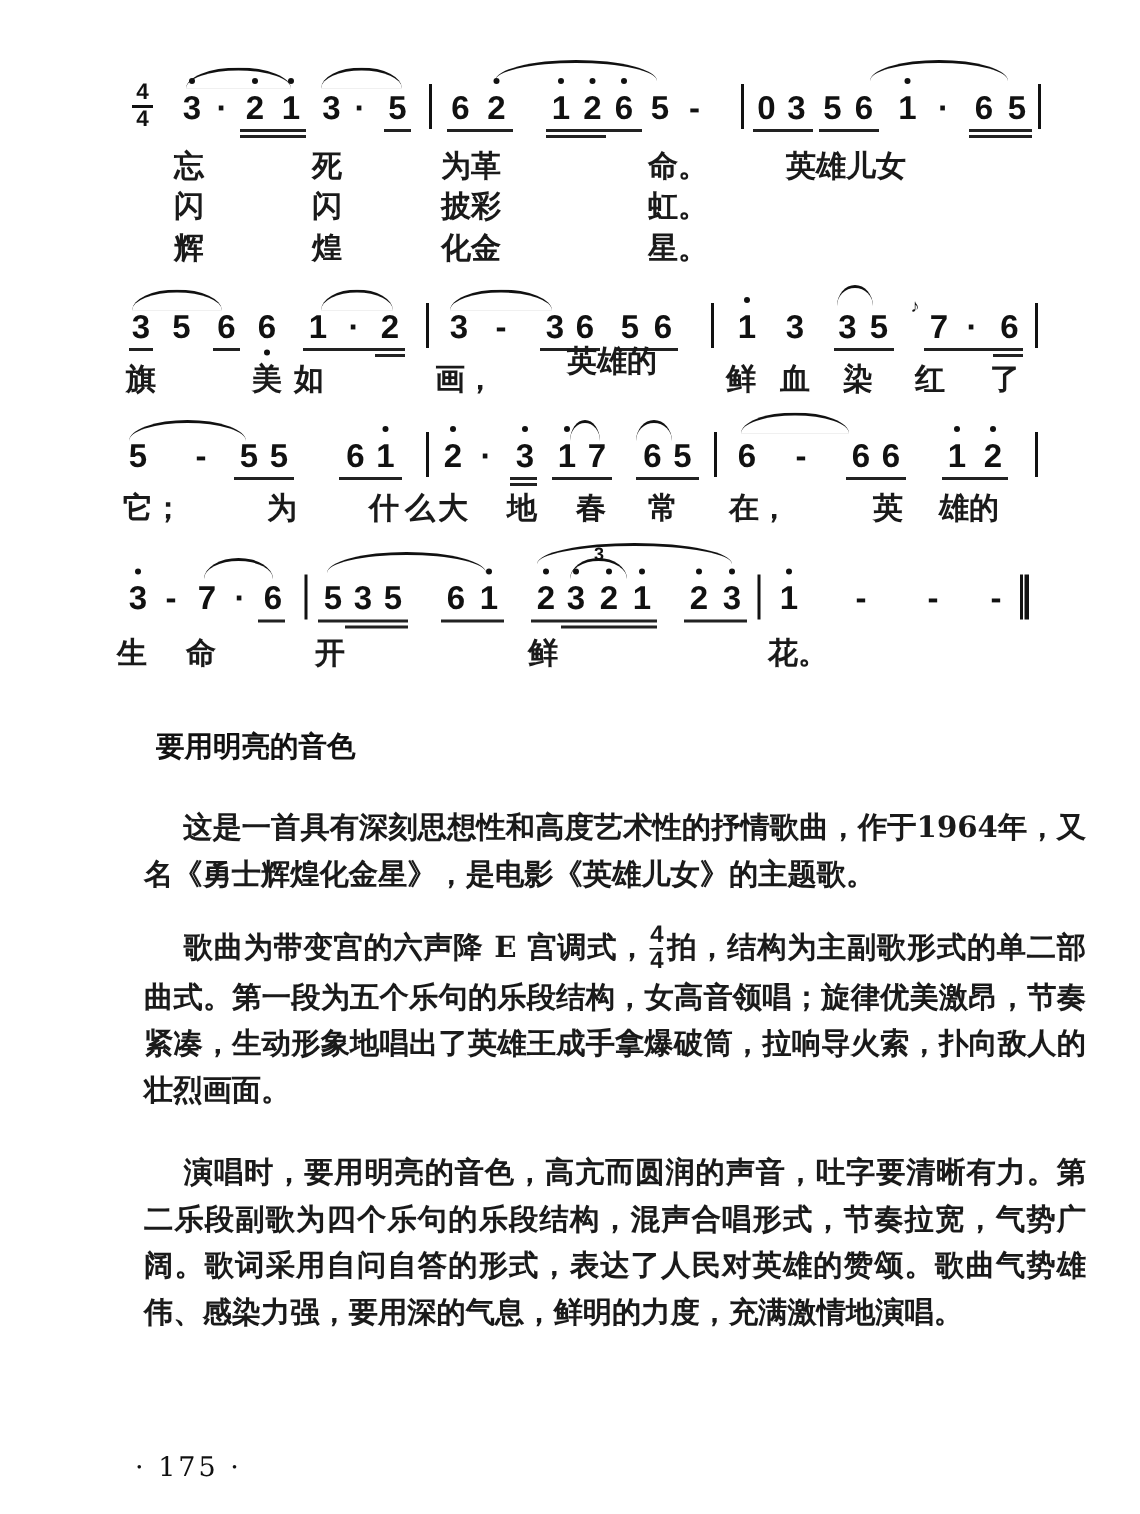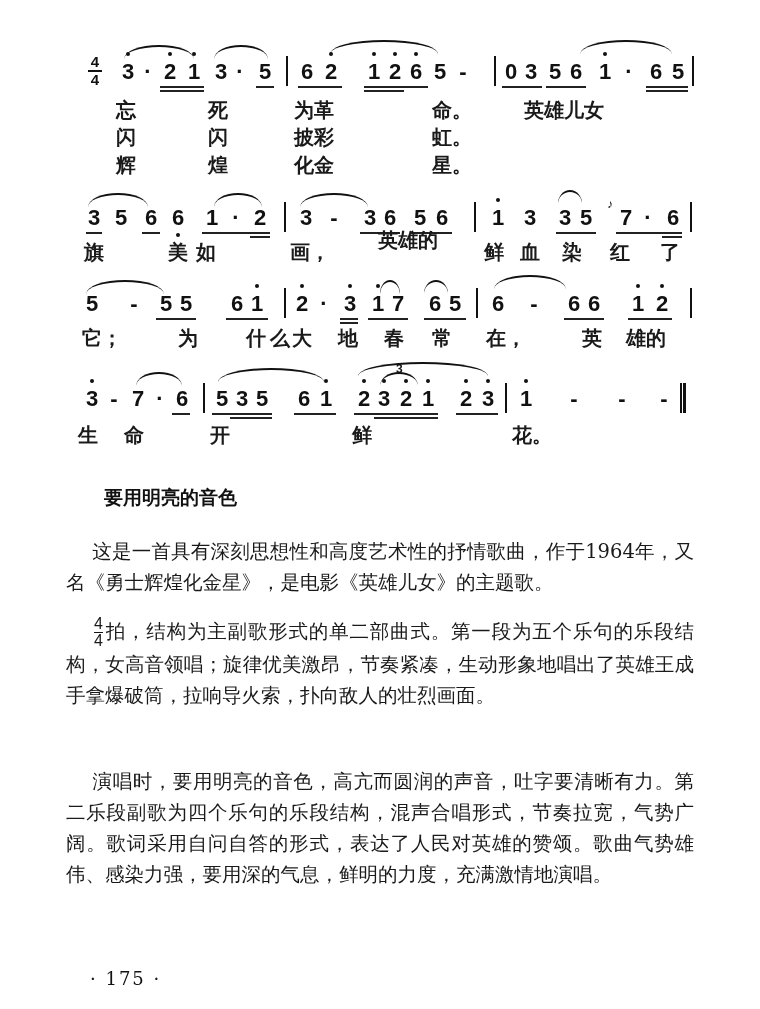--- a/index.html
+++ b/index.html
@@ -15,22 +15,22 @@
                   margin-left: -2px; background: #111; border-radius: 50%; }
   .bar { position: absolute; width: 2px; background: #111; height: 30px; }
   .bar.double { width: 6px; background: transparent; border-left: 2px solid #111; border-right: 3px solid #111; box-sizing: border-box; }
   .uline { position: absolute; height: 2px; background: #222; }
   .slur { position: absolute; border-top: 2px solid #111; border-radius: 50% 50% 0 0 / 100% 100% 0 0; height: 12px; }
   .lyric { position: absolute; font-family: "DejaVu Sans", sans-serif; font-size: 20px; line-height: 24px; font-weight: bold; color: #1a1a1a; }
   .timesig { position: absolute; font-weight: bold; font-size: 15px; line-height: 14px; text-align: center; width: 14px; font-family: "Liberation Sans", sans-serif; }
   .timesig .line { height: 2px; background: #111; margin: 1px 0; }
   .trip { position: absolute; font-size: 12px; font-weight: bold; font-family: "Liberation Sans", sans-serif; }
   .heading { position: absolute; left: 104px; top: 485px; font-size: 19px; font-weight: bold; font-family: "DejaVu Sans", sans-serif; }
-  .para { position: absolute; left: 66px; width: 628px; font-size: 19.5px; line-height: 31px;
-          font-family: "DejaVu Serif", "Liberation Serif", serif; color: #1a1a1a; text-align: justify; }
+  .para { position: absolute; left: 96px; width: 628px; font-size: 19.5px; line-height: 31px;
+          font-family: "DejaVu Serif", "Liberation Serif", serif; color: #1a1a1a; text-align: justify; font-weight: bold; }
   .para .indent { display: inline-block; width: 26px; }
   .frac { display: inline-block; vertical-align: middle; text-align: center; font-size: 16px; line-height: 16px; margin: 0 2px; font-family: "Liberation Sans", sans-serif; }
   .frac span { display: block; }
   .frac .fl { height: 1px; background: #111; }
   .pagenum { position: absolute; left: 90px; top: 968px; font-size: 18px; font-family: "DejaVu Serif", serif; letter-spacing: 2px; }
 </style>
 </head>
 <body>
 
 <div class="score">
@@ -251,20 +251,20 @@
   </div>
 </div>
 
 <div class="heading">要用明亮的音色</div>
 
 <div class="para" style="top:536px;">
   <span class="indent"></span><span>这是一首具有深刻思想性和高度艺术性的抒情歌曲，作于1964年，又名《勇士辉煌化金星》，是电影《英雄儿女》的主题歌。</span>
 </div>
 
 <div class="para" style="top:616px;">
-  <span class="indent"></span><span class="frac"><span>4</span><span class="fl"></span><span>4</span></span><span>拍，结构为主副歌形式的单二部曲式。第一段为五个乐句的乐段结构，女高音领唱；旋律优美激昂，节奏紧凑，生动形象地唱出了英雄王成手拿爆破筒，拉响导火索，扑向敌人的壮烈画面。</span>
+  <span class="indent"></span><span>歌曲为带变宫的六声降 E 宫调式，</span><span class="frac"><span>4</span><span class="fl"></span><span>4</span></span><span>拍，结构为主副歌形式的单二部曲式。第一段为五个乐句的乐段结构，女高音领唱；旋律优美激昂，节奏紧凑，生动形象地唱出了英雄王成手拿爆破筒，拉响导火索，扑向敌人的壮烈画面。</span>
 </div>
 
 <div class="para" style="top:766px;">
   <span class="indent"></span><span>演唱时，要用明亮的音色，高亢而圆润的声音，吐字要清晰有力。第二乐段副歌为四个乐句的乐段结构，混声合唱形式，节奏拉宽，气势广阔。歌词采用自问自答的形式，表达了人民对英雄的赞颂。歌曲气势雄伟、感染力强，要用深的气息，鲜明的力度，充满激情地演唱。</span>
 </div>
 
 <div class="pagenum">· 175 ·</div>
 
 </body></html>

